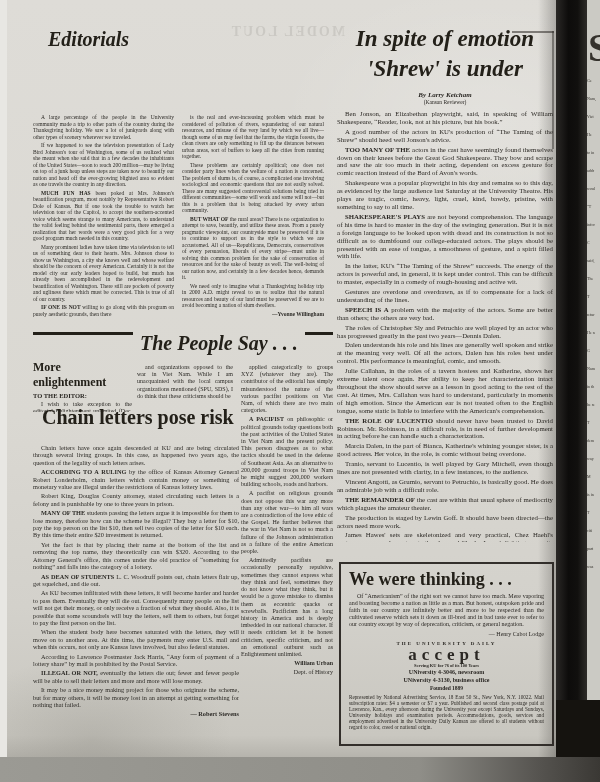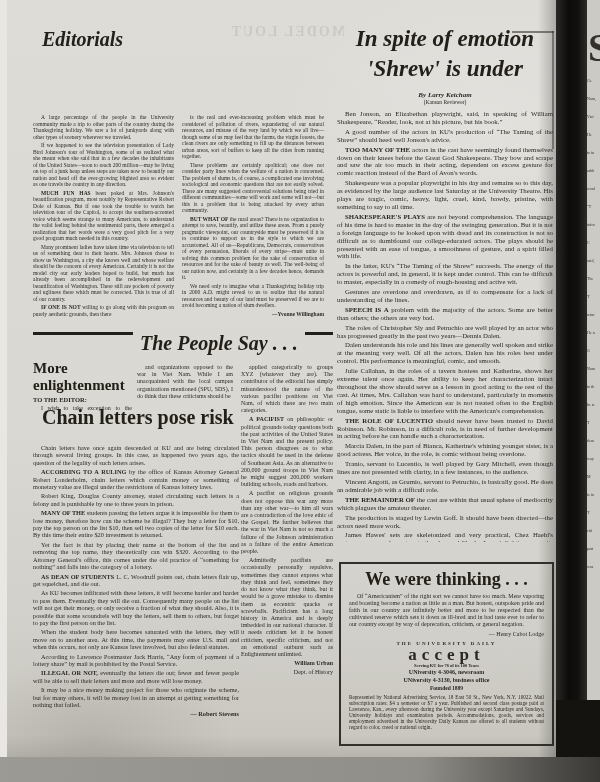--- a/index.html
+++ b/index.html
@@ -14,54 +14,54 @@
       radial-gradient(ellipse 200px 120px at 85px 740px, rgba(110,108,100,.22), transparent 70%),
       radial-gradient(ellipse 300px 200px at 480px 120px, rgba(255,255,255,.18), transparent 70%),
       linear-gradient(180deg,#dedcd7 0%,#dad8d2 55%,#d3d1cb 80%,#c9c7c0 97%,#b5b3ac 100%);
     color:#2b2824;
   }
   .ghost{
     position:absolute;left:178px;top:24px;width:160px;
     font-weight:bold;font-size:14px;letter-spacing:2px;color:#55514a;
     transform:scaleX(-1);opacity:.13;filter:blur(.4px);
   }
-  .editorials-label{position:absolute;left:35px;top:28px;font-style:italic;font-weight:bold;font-size:20px;color:#232019;}
+  .editorials-label{position:absolute;left:41px;top:28px;font-style:italic;font-weight:bold;font-size:20px;color:#232019;}
   .main-headline{position:absolute;left:64px;top:50px;margin:0;font-style:italic;font-weight:bold;font-size:28px;letter-spacing:1px;white-space:nowrap;color:#232019;}
   .col{position:absolute;text-align:justify;overflow:hidden;color:#2c2a26;}
   .col p{margin:0 0 2px;text-indent:8px;}
   .col p b{font-weight:bold;}
   .ed-col{width:141px;height:224px;top:114px;font-size:5.5px;line-height:6.5px;}
   .ed-col1{left:26px;}
   .ed-col2{left:175px;width:142px;}
   .people-row{position:absolute;left:26px;top:332px;width:300px;height:30px;display:flex;}
   .rule{background:#232019;height:3px;}
   .rule-left{flex:0 0 100px;}
   .rule-right{flex:1;}
   .people-title{font-style:italic;font-weight:bold;font-size:20px;margin:0 7px;white-space:nowrap;color:#232019;}
   .colA-wrap{position:absolute;left:26px;top:360px;width:99px;height:52px;overflow:hidden;}
-  .letter-h{font-weight:bold;font-size:15px;margin:0 0 2px;color:#232019;}
+  .letter-h{font-weight:bold;font-size:12px;margin:0 0 2px;color:#232019;}
   .letter-sal{font-weight:bold;font-size:6.5px;margin:0 0 2px;}
   .colA{position:static;font-size:6px;line-height:7.2px;}
   .colB{left:130px;top:364px;width:96px;height:48px;font-size:6px;line-height:7.2px;}
   .colC{left:234px;top:364px;width:92px;height:338px;font-size:6px;line-height:7.2px;}
   .chain-headline{position:absolute;left:35px;top:406px;margin:0;font-weight:bold;font-size:20px;white-space:nowrap;color:#232019;}
   .chain-body{left:26px;top:444px;width:206px;height:294px;font-size:6.3px;line-height:7.4px;}
   .footer-block{position:absolute;left:233px;top:702px;width:95px;}
   .footer-rule{height:1px;background:#3a3733;margin-bottom:4px;}
   .pagenum{font-weight:bold;font-size:15px;}
   .papername{font-style:italic;font-weight:bold;font-size:11px;margin-left:12px;}
   .footdate{font-weight:bold;font-size:6.5px;text-align:center;margin-top:2px;}
   .review{position:absolute;left:330px;top:24px;width:216px;}
   .rev-h1,.rev-h2{font-style:italic;font-weight:bold;font-size:23px;line-height:30px;text-align:center;white-space:nowrap;color:#232019;}
   .rev-by{font-weight:bold;font-style:italic;font-size:7px;text-align:center;margin-top:7px;}
   .rev-role{font-size:5.5px;text-align:center;}
   .rev-body{position:static;margin-top:5px;height:432px;font-size:6.8px;line-height:7.9px;text-align:justify;overflow:hidden;}
   .rev-body p{margin:0 0 2px;text-indent:8px;}
   .think-box{position:absolute;left:332px;top:562px;width:215px;height:184px;border:2px solid #332f2b;padding:3px 8px;box-sizing:border-box;overflow:hidden;}
-  .think-title{font-weight:bold;font-size:18px;text-align:center;margin:2px 0 3px;color:#232019;}
+  .think-title{font-weight:bold;font-size:18px;margin:2px 0 3px;color:#232019;}
   .think-body{font-size:6px;line-height:7px;text-align:justify;}
   .think-body p{margin:0 0 3px;text-indent:8px;}
   .masthead{text-align:center;margin-top:3px;}
   .mh-kicker{font-weight:bold;font-size:5px;letter-spacing:2px;}
   .mh-name{font-weight:bold;font-size:17px;letter-spacing:5px;line-height:17px;}
   .mh-tagline{font-weight:bold;font-size:4.5px;}
   .mh-phone{font-weight:bold;font-size:6px;line-height:8px;}
   .mh-founded{font-weight:bold;font-size:5.5px;margin-top:1px;}
   .mh-fine{font-size:5.2px;line-height:6.1px;text-align:justify;margin-top:3px;}
   .artifact-hline{position:absolute;left:505px;top:31px;width:42px;height:1.5px;background:rgba(45,42,38,.55);}

